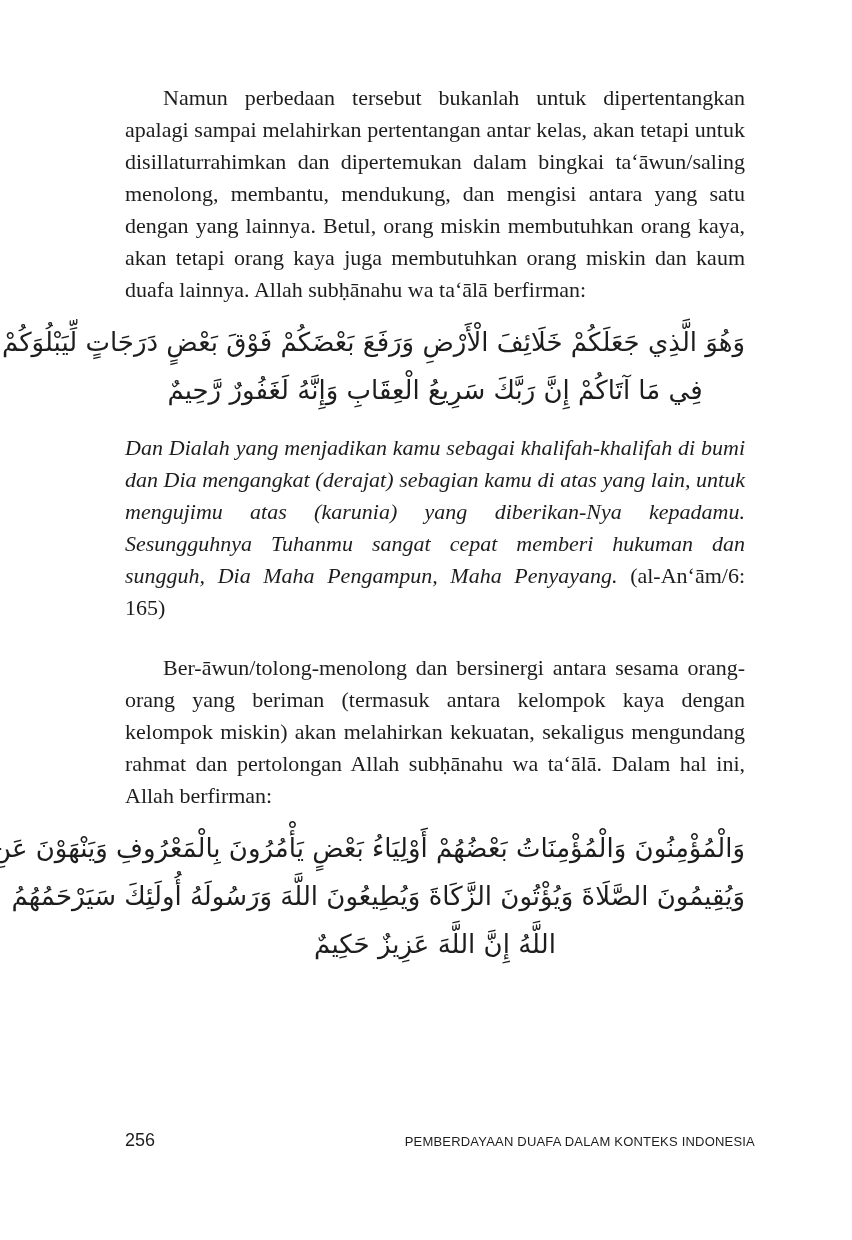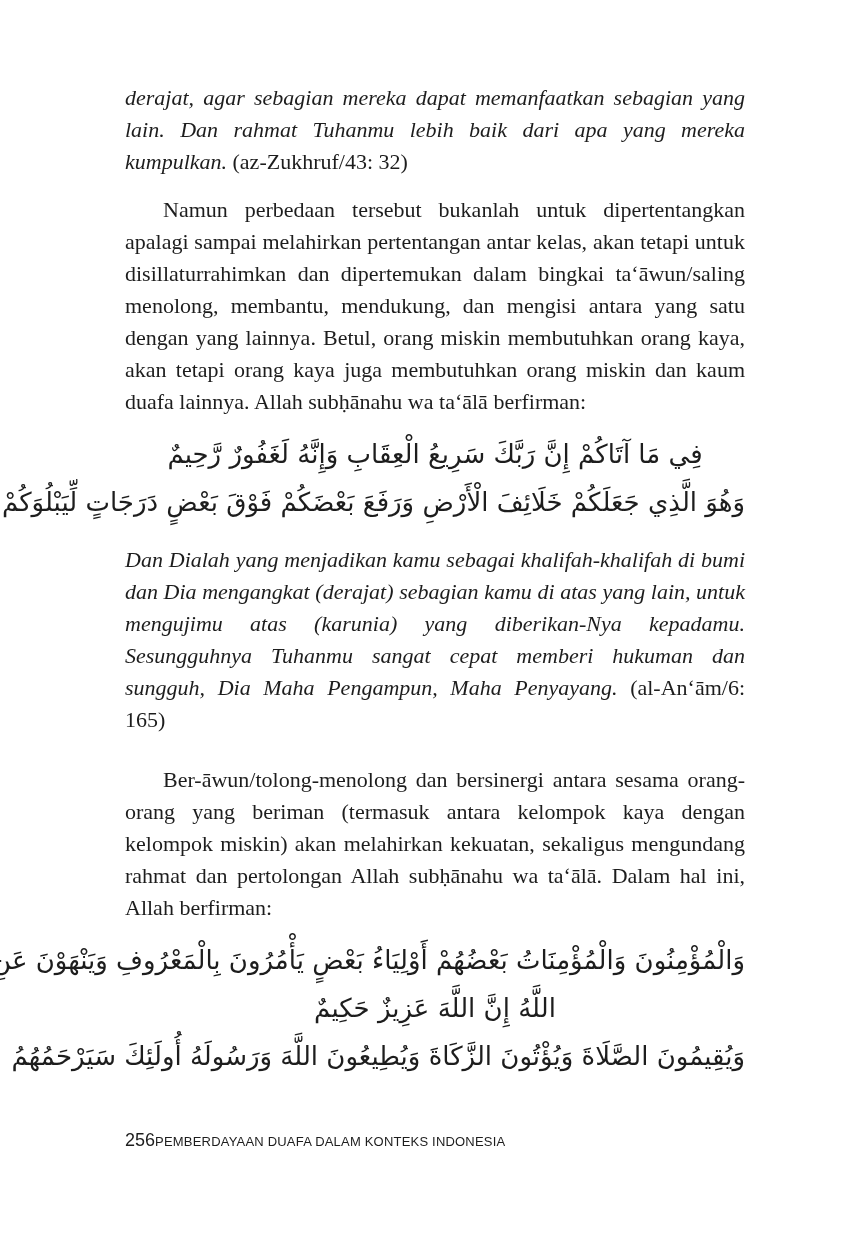--- a/index.html
+++ b/index.html
@@ -55,60 +55,59 @@
     line-height: 48px;
     margin: 12px 0 18px 0;
   }
   .arabic-line {
     text-align: center;
     white-space: nowrap;
   }
   .footer {
     position: absolute;
     left: 125px;
-    right: 118px;
+    right: 97px;
     top: 1130px;
     display: flex;
-    justify-content: flex-start;
+    justify-content: space-between;
     align-items: baseline;
     font-family: "Liberation Sans", sans-serif;
   }
   .page-number {
     font-size: 18px;
     color: #1d1d1d;
   }
   .running-title {
     font-size: 13px;
     letter-spacing: 0.2px;
     color: #1d1d1d;
   }
 </style>
 </head>
 <body>
 
 <div class="page">
   <div class="content">
 
-    <p class="para quote-block quote-zukhruf"><span>derajat, agar sebagian mereka dapat memanfaatkan sebagian yang lain. Dan rahmat Tuhanmu lebih baik dari apa yang mereka kumpulkan.</span><span class="ref"> (az-Zukhruf/43: 32)</span></p>
 
     <p class="para indent para-1"><span>Namun perbedaan tersebut bukanlah untuk dipertentangkan apalagi sampai melahirkan pertentangan antar kelas, akan tetapi untuk disillaturrahimkan dan dipertemukan dalam bingkai </span><span class="it">ta‘āwun</span><span>/saling menolong, membantu, mendukung, dan mengisi antara yang satu dengan yang lainnya. Betul, orang miskin membutuhkan orang kaya, akan tetapi orang kaya juga membutuhkan orang miskin dan kaum duafa lainnya. Allah </span><span class="it">subḥānahu wa ta‘ālā</span><span> berfirman:</span></p>
 
     <div class="arabic-block">
+      <div class="arabic-line">وَهُوَ الَّذِي جَعَلَكُمْ خَلَائِفَ الْأَرْضِ وَرَفَعَ بَعْضَكُمْ فَوْقَ بَعْضٍ دَرَجَاتٍ لِّيَبْلُوَكُمْ</div>
       <div class="arabic-line">فِي مَا آتَاكُمْ إِنَّ رَبَّكَ سَرِيعُ الْعِقَابِ وَإِنَّهُ لَغَفُورٌ رَّحِيمٌ</div>
-      <div class="arabic-line">وَهُوَ الَّذِي جَعَلَكُمْ خَلَائِفَ الْأَرْضِ وَرَفَعَ بَعْضَكُمْ فَوْقَ بَعْضٍ دَرَجَاتٍ لِّيَبْلُوَكُمْ</div>
     </div>
 
     <p class="para quote-block translation-anam"><span>Dan Dialah yang menjadikan kamu sebagai khalifah-khalifah di bumi dan Dia mengangkat (derajat) sebagian kamu di atas yang lain, untuk mengujimu atas (karunia) yang diberikan-Nya kepadamu. Sesungguhnya Tuhanmu sangat cepat memberi hukuman dan sungguh, Dia Maha Pengampun, Maha Penyayang.</span><span class="ref"> (al-An‘ām/6: 165)</span></p>
 
     <p class="para indent para-2"><span>Ber-</span><span class="it">āwun</span><span>/tolong-menolong dan bersinergi antara sesama orang-orang yang beriman (termasuk antara kelompok kaya dengan kelompok miskin) akan melahirkan kekuatan, sekaligus mengundang rahmat dan pertolongan Allah </span><span class="it">subḥānahu wa ta‘ālā</span><span>. Dalam hal ini, Allah berfirman:</span></p>
 
     <div class="arabic-block">
       <div class="arabic-line">وَالْمُؤْمِنُونَ وَالْمُؤْمِنَاتُ بَعْضُهُمْ أَوْلِيَاءُ بَعْضٍ يَأْمُرُونَ بِالْمَعْرُوفِ وَيَنْهَوْنَ عَنِ الْمُنْكَرِ</div>
+      <div class="arabic-line">وَيُقِيمُونَ الصَّلَاةَ وَيُؤْتُونَ الزَّكَاةَ وَيُطِيعُونَ اللَّهَ وَرَسُولَهُ أُولَئِكَ سَيَرْحَمُهُمُ</div>
       <div class="arabic-line">اللَّهُ إِنَّ اللَّهَ عَزِيزٌ حَكِيمٌ</div>
-      <div class="arabic-line">وَيُقِيمُونَ الصَّلَاةَ وَيُؤْتُونَ الزَّكَاةَ وَيُطِيعُونَ اللَّهَ وَرَسُولَهُ أُولَئِكَ سَيَرْحَمُهُمُ</div>
     </div>
 
   </div>
 
   <div class="footer">
     <span class="page-number">256</span>
     <span class="running-title">PEMBERDAYAAN DUAFA DALAM KONTEKS INDONESIA</span>
   </div>
 </div>
 

